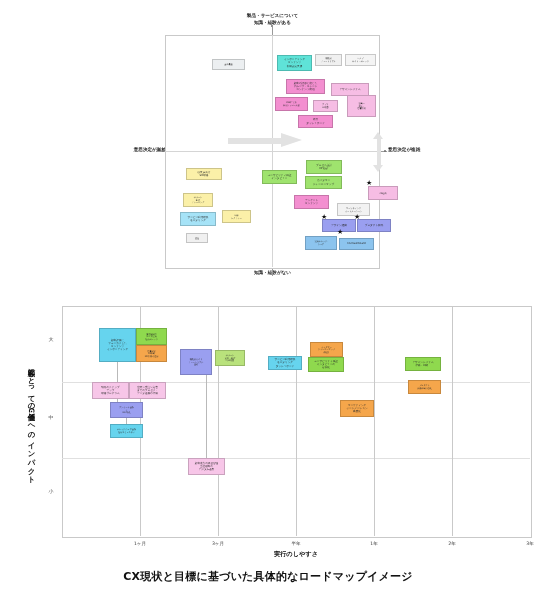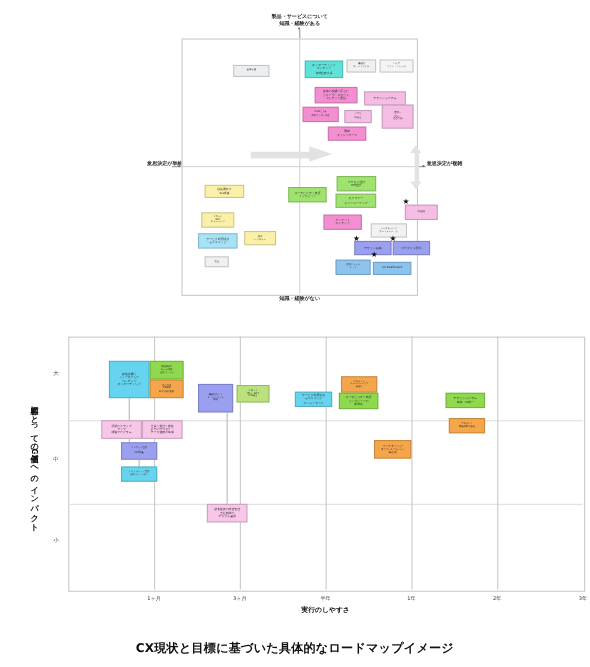--- a/index.html
+++ b/index.html
@@ -51,21 +51,21 @@
   .road-grid-h{position:absolute;background:#e0e0e0;height:1px;left:62px;width:468px;}
   .road-grid-v{position:absolute;background:#c9c9c9;width:1px;top:14px;height:230px;}
 
   .ytick{position:absolute;font-size:5px;color:#444;width:10px;text-align:center;}
   .xtick{position:absolute;font-size:4.6px;color:#333;width:40px;text-align:center;}
   #road-ylabel{position:absolute;left:22px;top:22px;width:14px;font-size:7.4px;
       line-height:1.28;font-weight:bold;color:#111;text-align:center;
       writing-mode:vertical-rl;height:214px;letter-spacing:0.2px;}
   #road-xlabel{position:absolute;left:208px;top:258px;width:176px;text-align:center;
       font-size:6.2px;font-weight:bold;color:#111;}
-  #caption{position:absolute;left:38px;top:290px;width:460px;text-align:center;
+  #caption{position:absolute;left:38px;top:277px;width:460px;text-align:center;
       font-size:11px;font-weight:bold;color:#111;letter-spacing:.2px;}
   .connector{position:absolute;background:#b9b9b9;}
 </style>
 </head>
 <body>
 
 <div class="page">
 
   <div id="quad-chart">
 

